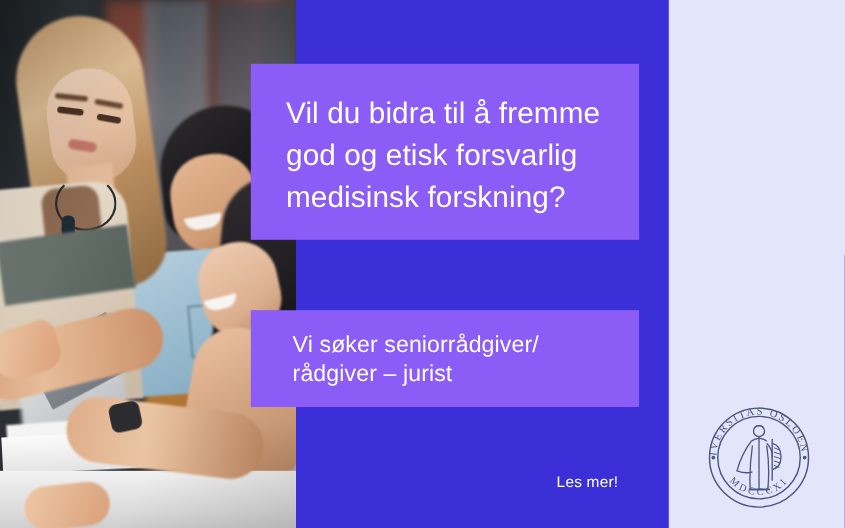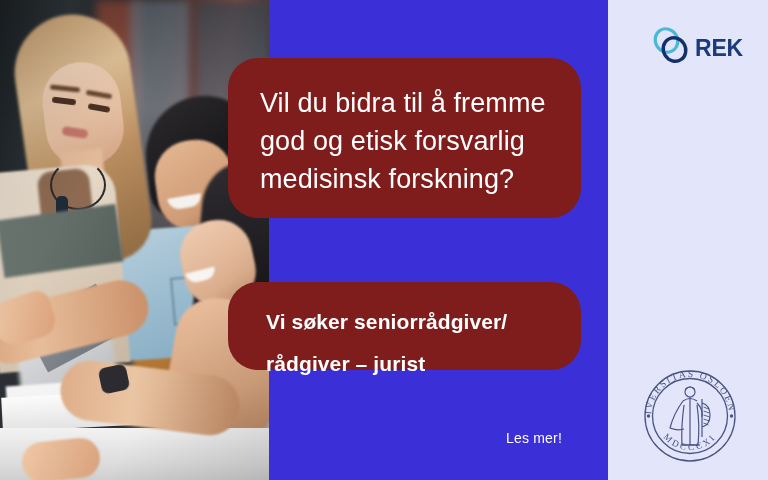--- a/index.html
+++ b/index.html
@@ -204,23 +204,22 @@
   #right-panel {
     position: absolute;
     left: 608px; top: 0;
     width: 160px; height: 480px;
     background: #e3e6fb;
   }
 
   
   .textbox {
     position: absolute;
-    background: #7f1d1d;
+    background: #8b5cf6;
     box-sizing: border-box;
-    border-radius: 30px;
   }
   #headline-box {
     left: 228px; top: 58px;
     width: 353px; height: 160px;
     padding: 26px 30px 0 32px;
   }
   #headline {
     margin: 0;
     color: #ffffff;
     font-size: 27px;
@@ -231,22 +230,22 @@
   }
   #subhead-box {
     left: 228px; top: 282px;
     width: 353px; height: 88px;
     padding: 19px 30px 0 38px;
   }
   #subhead {
     margin: 0;
     color: #ffffff;
     font-size: 21px;
-    font-weight: 700;
-    line-height: 42px;
+    font-weight: 400;
+    line-height: 26px;
     letter-spacing: .1px;
     white-space: pre-line;
   }
 
   
   #cta {
     position: absolute;
     left: 506px; top: 430px;
     color: #ffffff;
     font-size: 14px;
@@ -341,29 +340,20 @@
 medisinsk forskning?</h1>
   </div>
 
   <div id="subhead-box" class="textbox">
     <h2 id="subhead">Vi søker seniorrådgiver/
 rådgiver – jurist</h2>
   </div>
 
   <div id="cta">Les mer!</div>
 
-  <div id="rek-logo">
-    <span style="display:block;">
-      <svg width="42" height="42" viewBox="0 0 42 42" aria-hidden="true">
-        <ellipse cx="16.5" cy="15.5" rx="11" ry="12" transform="rotate(-32 16.5 15.5)" fill="none" stroke="#4bb8d4" stroke-width="3.2"></ellipse>
-        <ellipse cx="24.5" cy="24.5" rx="11" ry="12" transform="rotate(-32 24.5 24.5)" fill="none" stroke="#12306e" stroke-width="3.4"></ellipse>
-      </svg>
-    </span>
-    <span id="rek-wordmark">REK</span>
-  </div>
 
   <div id="uio-seal">
     <svg width="106" height="106" viewBox="0 0 106 106" aria-hidden="true">
       <defs>
         <path id="arcTop" d="M 14,53 A 39,39 0 0 1 92,53" fill="none"></path>
         <path id="arcBot" d="M 19,53 A 34,34 0 0 0 87,53" fill="none"></path>
       </defs>
       <g fill="none" stroke="#4a5382" stroke-width="1.3">
         <circle cx="53" cy="53" r="45"></circle>
         <circle cx="53" cy="53" r="37.5"></circle>

